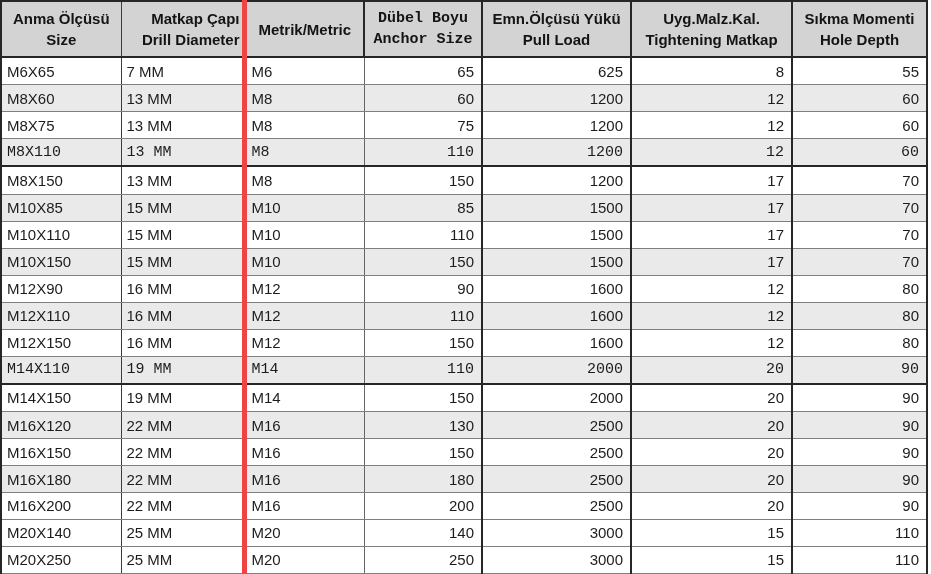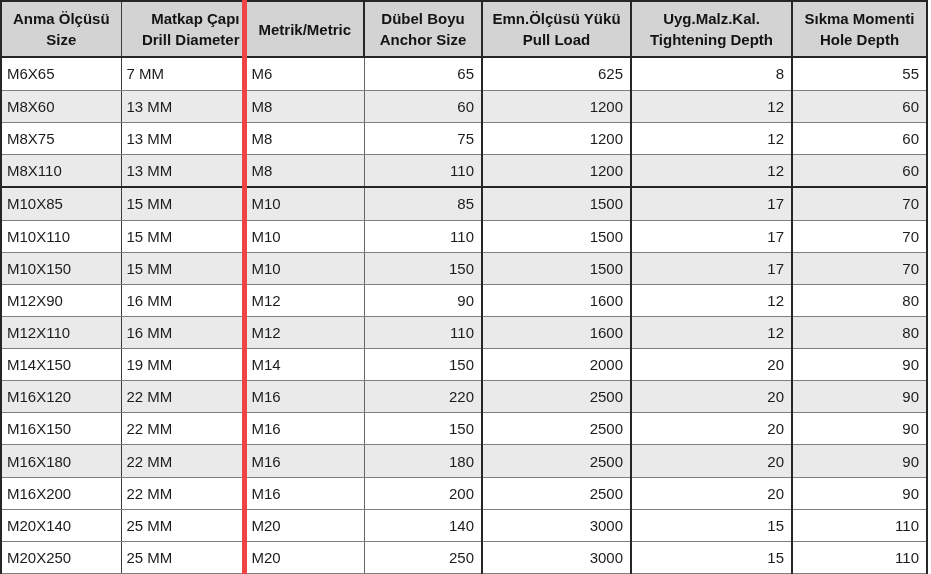--- a/index.html
+++ b/index.html
@@ -45,27 +45,27 @@
     vertical-align: middle;
     border-bottom: 1px solid #7f7f7f;
     background: #ffffff;
     white-space: nowrap;
     overflow: hidden;
   }
   td.c1, td.c2, td.c3 { text-align: left;  padding-left: 5px; }
   td.c4, td.c5, td.c6, td.c7 { text-align: right; padding-right: 7px; }
 
   tr.alt td { background: #eaeaea; }
-  tr.thick-sep td { border-bottom: 2px solid #262626; }
+  tr.thick-sep td { border-bottom: 2px solid #262626; font-family: Liberation Mono, monospace; }
 
   
   .c2 { border-left: 1px solid #3c3c3c; text-align: right; }
   .c3 { border-left: 5px solid #ef4444; }
   tbody td.c4 { border-left: 1px solid #666666; }
-  thead th.c4 { border-left: 2px solid #262626; }
+  thead th.c4 { border-left: 2px solid #262626; font-family: Liberation Mono, monospace; }
   .c5, .c6, .c7 { border-left: 2px solid #262626; }
 </style>
 </head>
 <body>
 
 <table class="spec">
   <colgroup>
     <col class="w1">
       <col class="w2">
       <col class="w3">
@@ -90,21 +90,21 @@
         <th class="c4">
           <div>Dübel Boyu</div>
           <div>Anchor Size</div>
         </th>
         <th class="c5">
           <div>Emn.Ölçüsü Yükü</div>
           <div>Pull Load</div>
         </th>
         <th class="c6">
           <div>Uyg.Malz.Kal.</div>
-          <div>Tightening Depth</div>
+          <div>Tightening Matkap</div>
         </th>
         <th class="c7">
           <div>Sıkma Momenti</div>
           <div>Hole Depth</div>
         </th>
       </tr>
   </thead>
   <tbody id="body-rows">
       <tr>
         <td class="c1">M6X65</td>
@@ -135,20 +135,29 @@
       </tr>
       <tr class="alt thick-sep">
         <td class="c1">M8X110</td>
         <td class="c2">13 MM</td>
         <td class="c3">M8</td>
         <td class="c4">110</td>
         <td class="c5">1200</td>
         <td class="c6">12</td>
         <td class="c7">60</td>
       </tr>
+      <tr>
+        <td class="c1">M8X150</td>
+        <td class="c2">13 MM</td>
+        <td class="c3">M8</td>
+        <td class="c4">150</td>
+        <td class="c5">1200</td>
+        <td class="c6">17</td>
+        <td class="c7">70</td>
+      </tr>
       <tr class="alt">
         <td class="c1">M10X85</td>
         <td class="c2">15 MM</td>
         <td class="c3">M10</td>
         <td class="c4">85</td>
         <td class="c5">1500</td>
         <td class="c6">17</td>
         <td class="c7">70</td>
       </tr>
       <tr>
@@ -181,33 +190,51 @@
       <tr class="alt">
         <td class="c1">M12X110</td>
         <td class="c2">16 MM</td>
         <td class="c3">M12</td>
         <td class="c4">110</td>
         <td class="c5">1600</td>
         <td class="c6">12</td>
         <td class="c7">80</td>
       </tr>
       <tr>
+        <td class="c1">M12X150</td>
+        <td class="c2">16 MM</td>
+        <td class="c3">M12</td>
+        <td class="c4">150</td>
+        <td class="c5">1600</td>
+        <td class="c6">12</td>
+        <td class="c7">80</td>
+      </tr>
+      <tr class="alt thick-sep">
+        <td class="c1">M14X110</td>
+        <td class="c2">19 MM</td>
+        <td class="c3">M14</td>
+        <td class="c4">110</td>
+        <td class="c5">2000</td>
+        <td class="c6">20</td>
+        <td class="c7">90</td>
+      </tr>
+      <tr>
         <td class="c1">M14X150</td>
         <td class="c2">19 MM</td>
         <td class="c3">M14</td>
         <td class="c4">150</td>
         <td class="c5">2000</td>
         <td class="c6">20</td>
         <td class="c7">90</td>
       </tr>
       <tr class="alt">
         <td class="c1">M16X120</td>
         <td class="c2">22 MM</td>
         <td class="c3">M16</td>
-        <td class="c4">220</td>
+        <td class="c4">130</td>
         <td class="c5">2500</td>
         <td class="c6">20</td>
         <td class="c7">90</td>
       </tr>
       <tr>
         <td class="c1">M16X150</td>
         <td class="c2">22 MM</td>
         <td class="c3">M16</td>
         <td class="c4">150</td>
         <td class="c5">2500</td>

